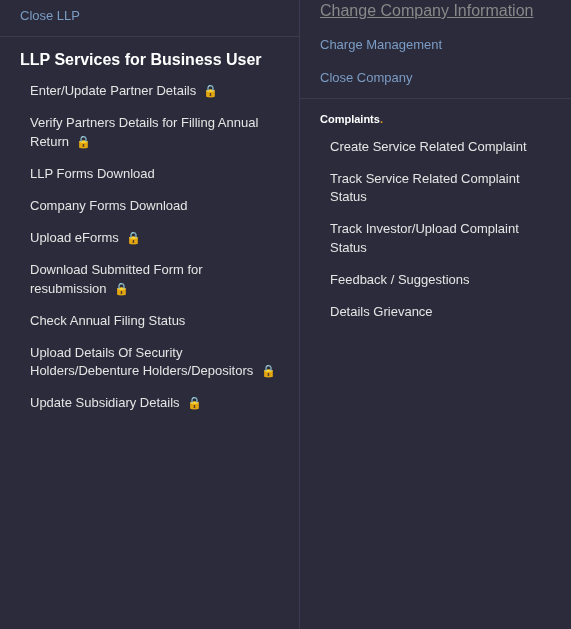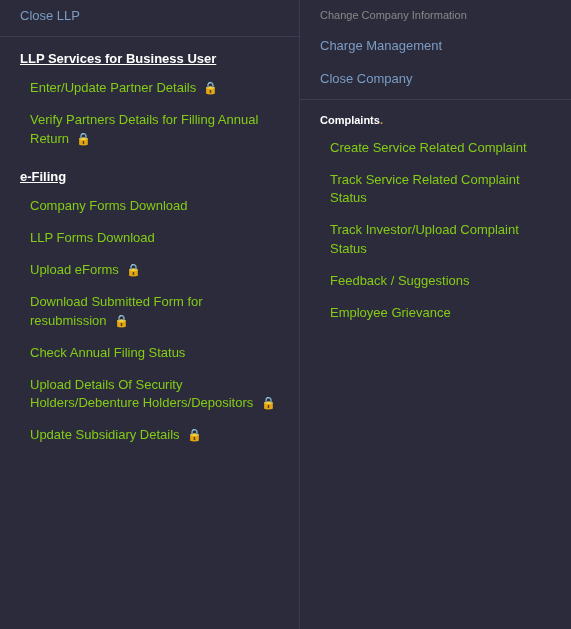--- a/index.html
+++ b/index.html
@@ -26,29 +26,28 @@
     .right-panel {
       flex: 1;
       background-color: #2b2b3b;
       padding: 0 0 20px 0;
       overflow-y: auto;
     }
 
     .section-header {
       color: #ffffff;
       font-weight: bold;
-      font-size: 13px;
+      font-size: 16px;
       padding: 10px 20px 6px 20px;
       margin-top: 4px;
-      text-decoration: underline;
     }
 
     .menu-item {
       padding: 7px 20px 7px 30px;
-      color: #84cc16;
+      color: #e5e5e5;
       cursor: pointer;
       line-height: 1.4;
     }
 
     .menu-item.top-level {
       padding-left: 20px;
       color: #7b9cc4;
     }
 
     .lock-icon {
@@ -89,25 +88,24 @@
     <span>Enter/Update Partner Details</span>
     <span class="lock-icon">🔒</span>
   </div>
 
 
   <div class="menu-item">
     <span>Verify Partners Details for Filling Annual Return</span>
     <span class="lock-icon">🔒</span>
   </div>
 
-  <div class="section-header">e-Filing</div>
+
+  <div class="menu-item">LLP Forms Download</div>
 
   <div class="menu-item">Company Forms Download</div>
-
-  <div class="menu-item">LLP Forms Download</div>
 
   <div class="menu-item">
     <span>Upload eForms</span>
     <span class="lock-icon">🔒</span>
   </div>
 
   <div class="menu-item">
     <span>Download Submitted Form for resubmission</span>
     <span class="lock-icon">🔒</span>
   </div>
@@ -121,21 +119,21 @@
 
   <div class="menu-item">
     <span>Update Subsidiary Details</span>
     <span class="lock-icon">🔒</span>
   </div>
 
 </div>
 
 <div class="right-panel">
 
-  <div class="menu-item top-level" style="padding-left:20px; color:#888; font-size:11px; padding-top:8px;">Change Company Information</div>
+  <div class="menu-item top-level" style="padding-left:20px; color:#888; font-size:16px; padding-top:0;text-decoration:underline;">Change Company Information</div>
 
   <div class="menu-item top-level">Charge Management</div>
 
 
   <div class="menu-item top-level">Close Company</div>
 
   <hr class="divider">
 
   <div class="complaints-header">
     <span>Complaints</span><span class="dot">.</span>
@@ -143,15 +141,15 @@
 
   <div class="menu-item">Create Service Related Complaint</div>
 
   <div class="menu-item">Track Service Related Complaint Status</div>
 
 
   <div class="menu-item">Track Investor/Upload Complaint Status</div>
 
   <div class="menu-item">Feedback / Suggestions</div>
 
-  <div class="menu-item">Employee Grievance</div>
+  <div class="menu-item">Details Grievance</div>
 
 </div>
 
 </body></html>

